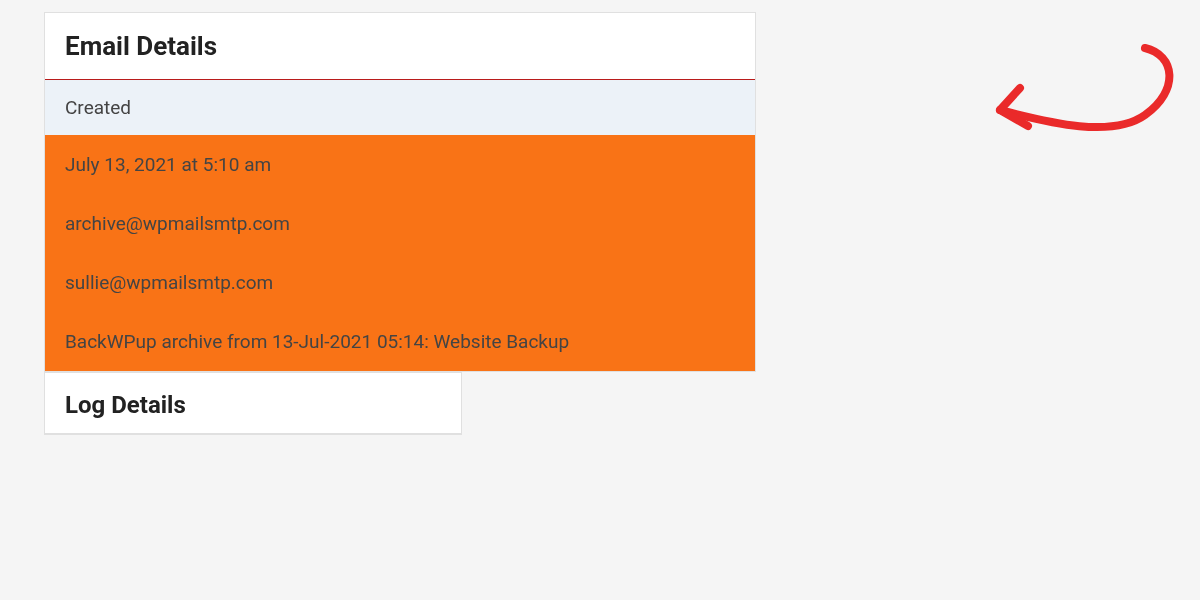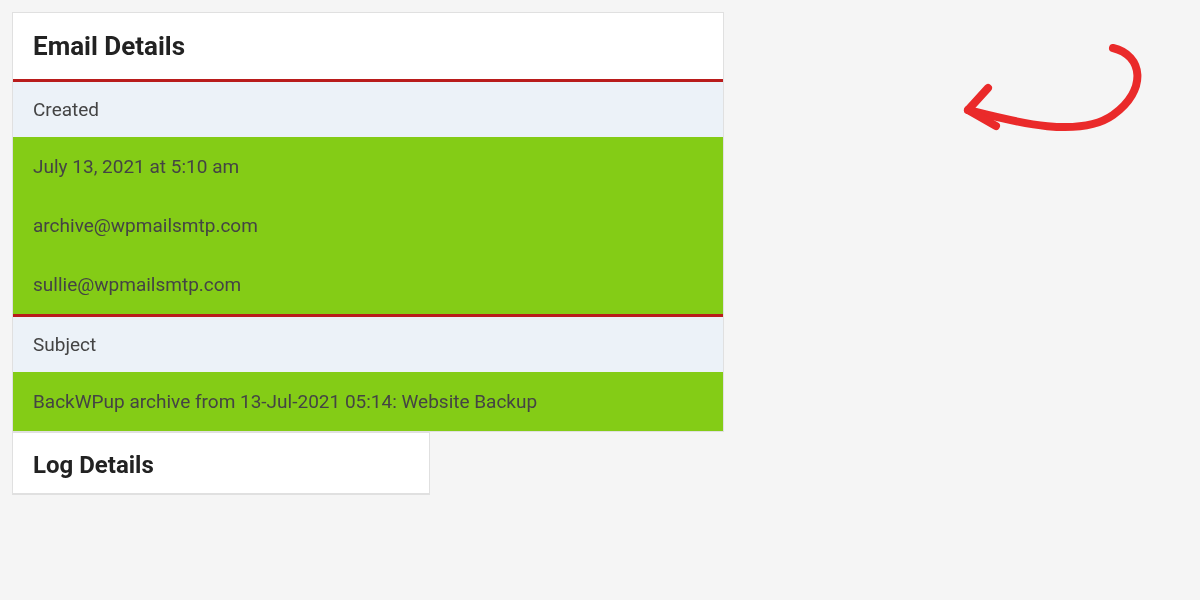--- a/index.html
+++ b/index.html
@@ -28,59 +28,58 @@
       font-size: 26px;
       font-weight: 700;
       color: #222;
       padding: 18px 20px;
     }
     .row-label {
       background: #ecf2f8;
       color: #444;
       font-size: 19px;
       padding: 16px 20px;
-      border-top: 3px solid #b91c1c;
+      border-top: 1px solid #b91c1c;
     }
     .row-value {
-      background: #84cc16;
+      background: #f97316;
       color: #444;
       font-size: 19px;
       padding: 18px 20px;
     }
     .log-title {
       font-size: 24px;
       font-weight: 700;
       color: #222;
       padding: 18px 20px 14px;
       border-bottom: 1px solid #e0e0e0;
     }
     .arrow-annotation {
       position: absolute;
       top: 28px;
       left: 926px;
       pointer-events: none;
     }
-    .page { position: relative; }
+    .page { position: relative; margin-left: 32px; }
   </style>
 </head>
 <body>
 
 <div class="page">
 
   <div class="left-panel">
     <div class="card-title">Email Details</div>
 
     <div class="row-label">Created</div>
     <div class="row-value">July 13, 2021 at 5:10 am</div>
 
     <div class="row-value">archive@wpmailsmtp.com</div>
 
     <div class="row-value">sullie@wpmailsmtp.com</div>
 
-    <div class="row-label">Subject</div>
     <div class="row-value">BackWPup archive from 13-Jul-2021 05:14: Website Backup</div>
   </div>
 
   <div class="right-panel">
     <div class="right-card">
       <div class="log-title">Log Details</div>
 
     </div>
 
   </div>

